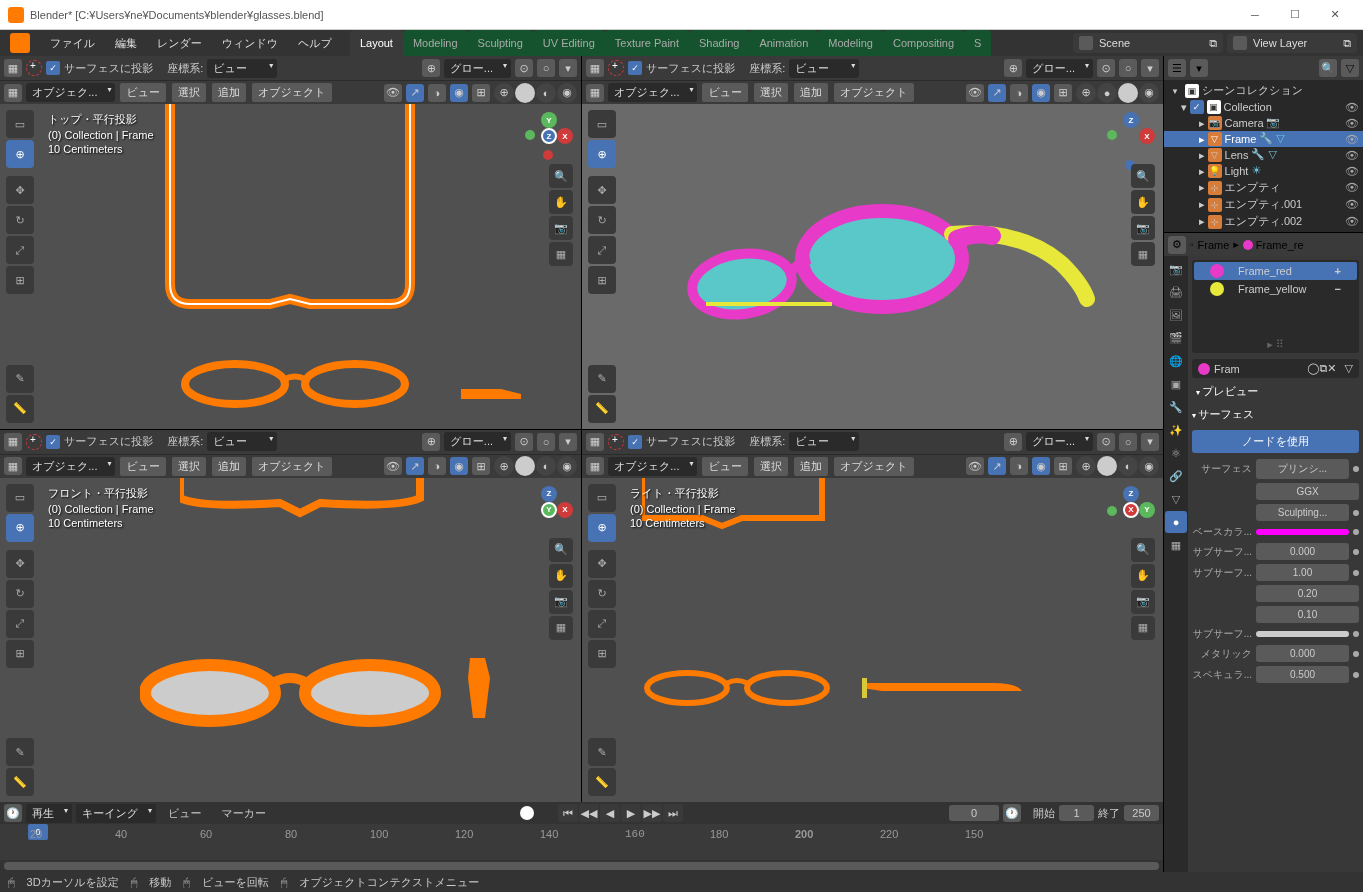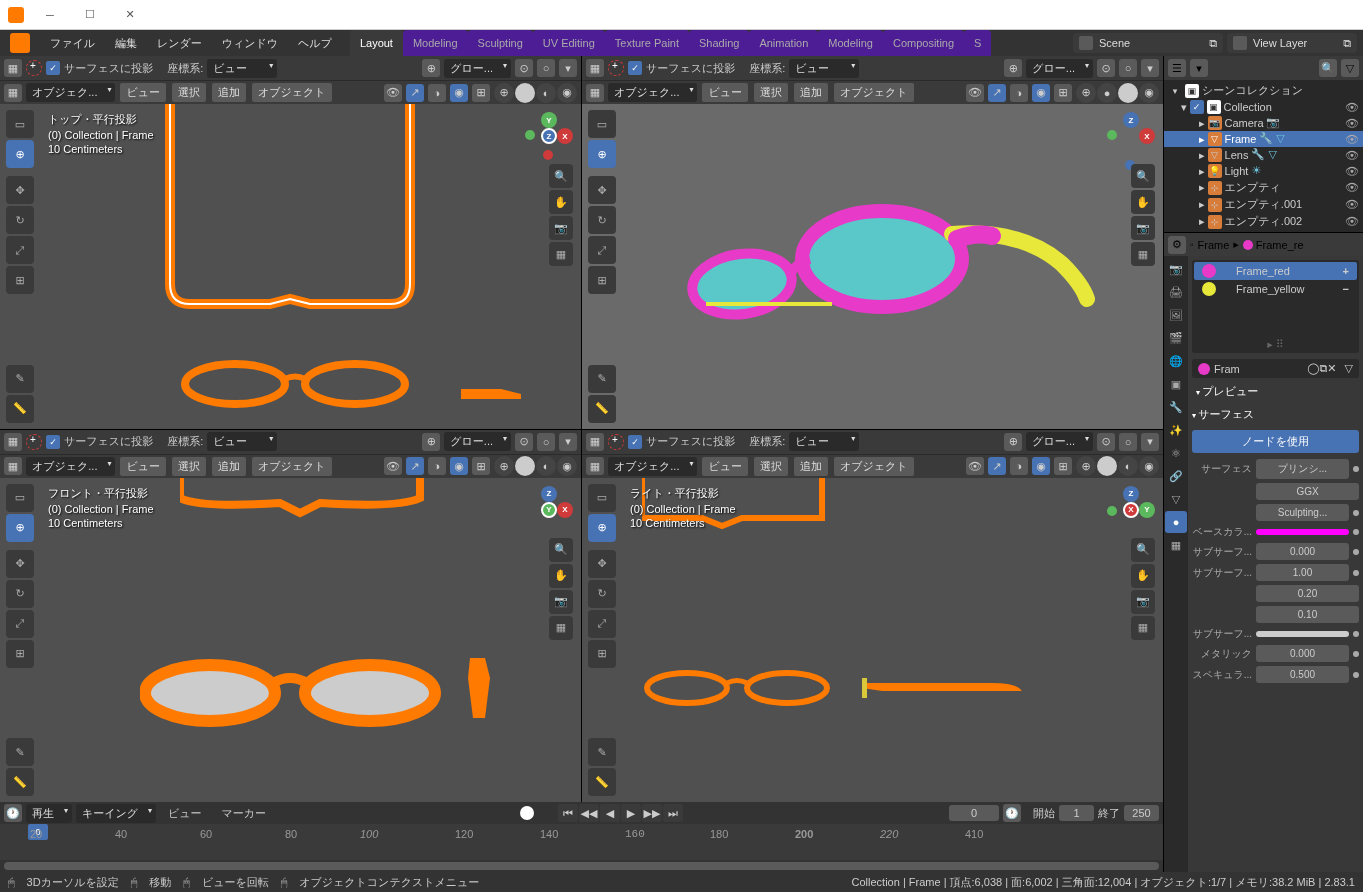--- a/index.html
+++ b/index.html
@@ -5,21 +5,21 @@
 *{margin:0;padding:0;box-sizing:border-box;font-family:sans-serif;font-size:11px;user-select:none}
 body{background:#e8e8e8;width:1363px;height:892px;overflow:hidden;display:flex;flex-direction:column}
 .titlebar{height:30px;background:#fff;display:flex;align-items:center;padding:0 8px;border-bottom:1px solid #ccc}
 .titlebar .logo{width:16px;height:16px;background:#ff7a00;border-radius:3px;margin-right:6px}
 .titlebar .title{color:#555;flex:1}
 .titlebar .winbtn{width:40px;height:28px;display:flex;align-items:center;justify-content:center;color:#555}
 .menubar{height:26px;background:#333;display:flex;align-items:center;color:#ddd}
 .menubar .bl-icon{width:20px;height:20px;margin:0 10px;background:#ff7a00;border-radius:3px}
 .menubar .mitem{padding:0 10px;height:100%;display:flex;align-items:center;cursor:pointer}
 .tabs{display:flex;height:26px;gap:0;margin-left:8px}
-.tabs .tab{padding:0 10px;height:100%;display:flex;align-items:center;background:#4c1d95;color:#aaa;border-radius:4px 4px 0 0;cursor:pointer}
+.tabs .tab{padding:0 10px;height:100%;display:flex;align-items:center;background:#14532d;color:#aaa;border-radius:4px 4px 0 0;cursor:pointer}
 .tabs .tab.active{background:#3a3a3a;color:#fff}
 .header-right{margin-left:auto;display:flex;gap:4px;padding-right:6px}
 .scenebox{background:#3a3a3a;border-radius:4px;padding:2px 6px;display:flex;align-items:center;gap:6px;color:#ddd;height:20px}
 .scenebox .icon{width:14px;height:14px;background:#5a5a5a;border-radius:2px}
 .main{flex:1;display:flex}
 .viewarea{flex:1;display:flex;flex-direction:column;background:#3a3a3a}
 .quad{flex:1;display:grid;grid-template:1fr 1fr/1fr 1fr;gap:1px;background:#000}
 .vp{background:#505050;position:relative;overflow:hidden;display:flex;flex-direction:column}
 .vp-hdr{height:24px;background:#3a3a3a;display:flex;align-items:center;gap:4px;padding:0 4px;color:#ccc;font-size:10px}
 .vp-hdr2{height:24px;background:#3a3a3a;display:flex;align-items:center;gap:4px;padding:0 4px;color:#ccc;font-size:10px;border-top:1px solid #2a2a2a}
@@ -70,21 +70,21 @@
 .ol-row .eye{margin-left:auto;color:#aaa}
 .ol-icon{width:14px;height:14px;display:flex;align-items:center;justify-content:center;font-size:9px}
 .ol-icon.mesh{background:#d87c3a;border-radius:2px}
 .ol-icon.coll{background:#fff;border-radius:2px;color:#333}
 .props{flex:1;background:#383838;display:flex}
 .prop-tabs{width:24px;background:#2a2a2a;display:flex;flex-direction:column;gap:1px;padding-top:2px}
 .prop-tab{width:22px;height:22px;display:flex;align-items:center;justify-content:center;cursor:pointer;color:#aaa;border-radius:3px;margin-left:1px}
 .prop-tab.active{background:#4772b3;color:#fff}
 .prop-content{flex:1;display:flex;flex-direction:column;color:#ccc;overflow:hidden}
 .mat-list{background:#2a2a2a;margin:4px;border-radius:3px;padding:2px}
-.mat-item{display:flex;align-items:center;gap:20px;padding:2px 8px;border-radius:2px;cursor:pointer}
+.mat-item{display:flex;align-items:center;gap:14px;padding:2px 16px;border-radius:2px;cursor:pointer}
 .mat-item.sel{background:#4772b3}
 .mat-ball{width:14px;height:14px;border-radius:50%}
 .mat-name{background:#2a2a2a;margin:2px 4px;padding:3px 6px;border-radius:3px;display:flex;align-items:center;gap:4px}
 .panel-hdr{color:#fff;padding:4px;cursor:pointer}
 .panel-hdr:before{content:"▾ ";font-size:8px}
 .prop-row{display:flex;align-items:center;padding:2px 4px;gap:4px}
 .prop-label{flex:0 0 60px;text-align:right;font-size:10px;color:#aaa}
 .prop-field{flex:1;background:#5a5a5a;border-radius:3px;padding:3px 6px;text-align:center;font-size:10px}
 .prop-dot{width:6px;height:6px;border-radius:50%;background:#aaa}
 .node-btn{background:#4772b3;color:#fff;padding:4px;text-align:center;margin:4px;border-radius:3px;cursor:pointer}
@@ -94,20 +94,21 @@
 .cursor-ico{display:inline-block;width:16px;height:16px;border:1px dashed #cf3a3a;border-radius:50%;position:relative}
 .cursor-ico:after{content:"+";position:absolute;left:3px;top:-1px;color:#fff;font-size:10px}
 .mod-icon{display:inline-block;width:14px;height:14px;color:#6ec5e0}
 svg{display:block}
 </style>
 </head>
 <body>
 
 <div class="titlebar">
   <div class="logo"></div>
+  <div class="title">Blender* [C:¥Users¥ne¥Documents¥blender¥glasses.blend]</div>
   <div class="winbtn">─</div>
   <div class="winbtn">☐</div>
   <div class="winbtn">✕</div>
 </div>
 
 <div class="menubar">
   <div class="bl-icon"></div>
   <div class="mitem">ファイル</div>
   <div class="mitem">編集</div>
   <div class="mitem">レンダー</div>
@@ -485,28 +486,28 @@
         <span>終了</span>
         <span class="num-field" style="min-width:35px">250</span>
       </div>
       <div class="tl-track">
         <div class="frame-marker">0</div>
         <div class="tl-ticks" id="tl-ticks">
             <div class="tl-tick" style="left: 30px;">20</div>
             <div class="tl-tick" style="left: 115px;">40</div>
             <div class="tl-tick" style="left: 200px;">60</div>
             <div class="tl-tick" style="left: 285px;">80</div>
-            <div class="tl-tick" style="left: 360px; font-style: italic;">100</div>
+            <div class="tl-tick" style="left: 370px;">100</div>
             <div class="tl-tick" style="left: 455px;">120</div>
             <div class="tl-tick" style="left: 540px;">140</div>
             <div class="tl-tick" style="left: 625px; font-family: Liberation Mono, monospace;">160</div>
             <div class="tl-tick" style="left: 710px;">180</div>
             <div class="tl-tick" style="left: 795px; font-weight: bold;">200</div>
-            <div class="tl-tick" style="left: 880px; font-style: italic;">220</div>
-            <div class="tl-tick" style="left: 965px;">410</div>
+            <div class="tl-tick" style="left: 880px;">220</div>
+            <div class="tl-tick" style="left: 965px;">150</div>
           </div>
       </div>
       <div style="height:8px;background:#5a5a5a;margin:2px 4px;border-radius:4px"></div>
     </div>
   </div>
 
   <div class="rpanel">
     <div class="rp-hdr">
       <span class="hdr-icon">☰</span>
       <span class="hdr-icon">▾</span>
@@ -687,14 +688,13 @@
 <div class="statusbar">
   <span>🖱</span>
   <span>3Dカーソルを設定</span>
   <span>🖱</span>
   <span>移動</span>
   <span>🖱</span>
   <span>ビューを回転</span>
   <span>🖱</span>
   <span>オブジェクトコンテクストメニュー</span>
   <span style="flex:1"></span>
-  <span>Collection | Frame | 頂点:6,038 | 面:6,002 | 三角面:12,004 | オブジェクト:1/7 | メモリ:38.2 MiB | 2.83.1</span>
 </div>
 
 </body></html>

